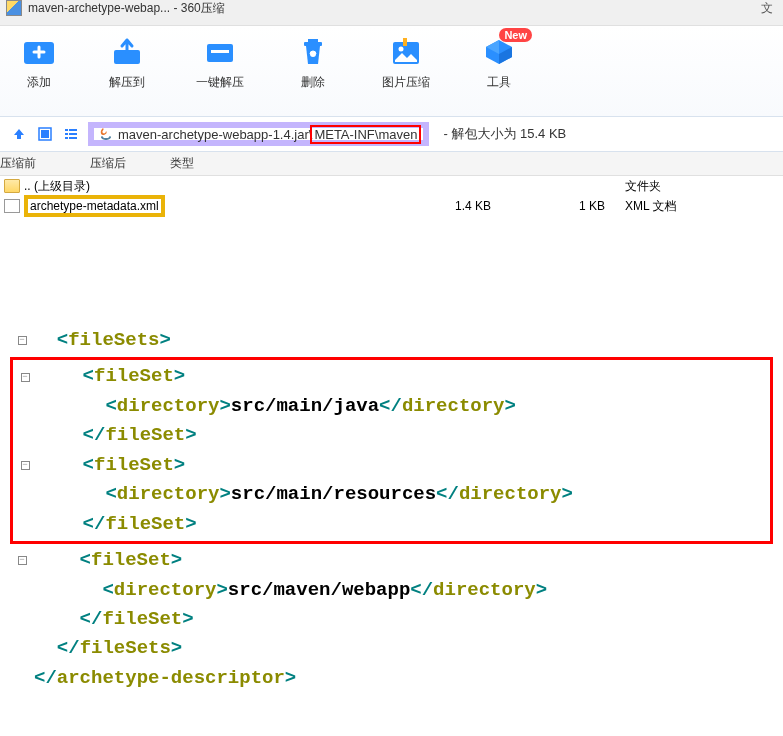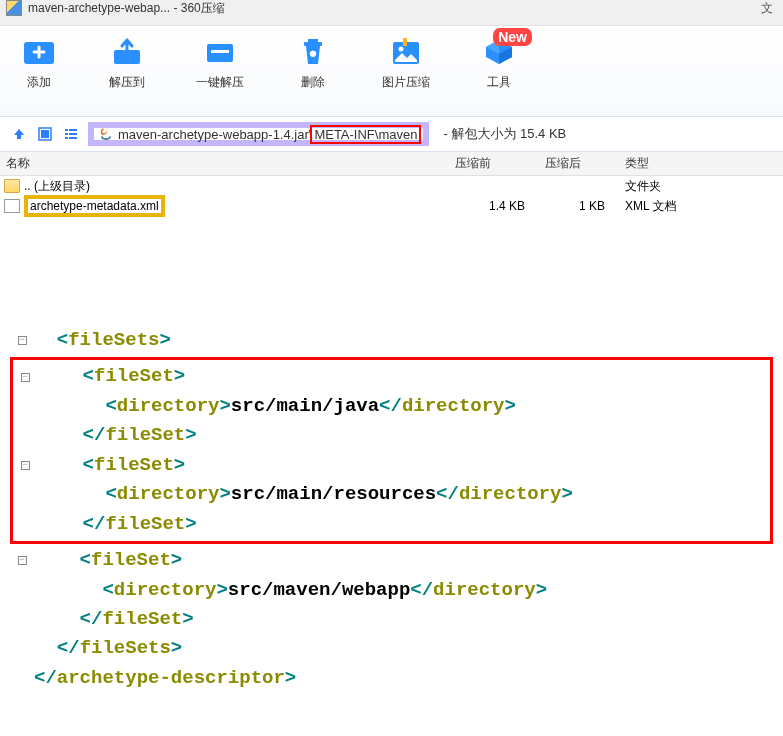--- a/index.html
+++ b/index.html
@@ -6,21 +6,21 @@
     body { font-family: "Microsoft YaHei", "SimSun", sans-serif; font-size: 12px; background: #fff; width: 783px; }
     
     .titlebar { height: 26px; background: #f0f0f0; border-bottom: 1px solid #e0e0e0; display: flex; align-items: flex-start; padding: 0 6px; gap: 6px; }
     .titlebar-icon { width: 16px; height: 16px; background: linear-gradient(135deg, #ffd966 40%, #4a90e2 40%); border: 1px solid #888; }
     .titlebar-text { color: #333; }
     
     .toolbar { height: 90px; background: linear-gradient(to bottom, #fff, #f8fafd); padding: 10px 20px 0 20px; display: flex; gap: 50px; }
     .tool-item { display: flex; flex-direction: column; align-items: center; gap: 6px; cursor: pointer; position: relative; }
     .tool-icon { width: 38px; height: 32px; display: flex; align-items: center; justify-content: center; }
     .tool-label { color: #333; font-size: 12px; }
-    .badge-new { position: absolute; top: -8px; right: -14px; background: #ff4444; color: #fff; font-size: 14px; padding: 1px 5px; border-radius: 7px; font-weight: bold; }
+    .badge-new { position: absolute; top: -8px; right: -14px; background: #ff4444; color: #fff; font-size: 11px; padding: 1px 5px; border-radius: 7px; font-weight: bold; }
     
     .navbar { height: 36px; border-top: 1px solid #d8e2ee; border-bottom: 1px solid #d8e2ee; display: flex; align-items: center; padding: 0 10px; gap: 8px; background: #fff; }
     .nav-icon { width: 18px; height: 18px; display: flex; align-items: center; justify-content: center; cursor: pointer; color: #2a7fff; }
     .path-box { flex: 0 0 auto; height: 24px; border: 6px solid #c4b5fd; display: flex; align-items: center; padding: 0 4px; background: #fff; }
     .path-icon { width: 16px; height: 16px; margin-right: 4px; }
     .path-text { font-size: 13px; color: #333; }
     .path-highlight { border: 2px solid #ff0000; padding: 0 2px; margin: 0 -2px; }
     .nav-info { margin-left: 6px; color: #333; font-size: 13px; }
     
     .list-header { height: 24px; background: #f5f5f5; border-bottom: 1px solid #e0e0e0; display: flex; align-items: center; font-size: 12px; color: #333; }
@@ -28,21 +28,21 @@
     .col-before { width: 90px; text-align: left; }
     .col-after { width: 80px; text-align: left; }
     .col-type { width: 120px; text-align: left; }
     
     .list-body { }
     .list-row { height: 20px; display: flex; align-items: center; font-size: 12px; }
     .row-icon { width: 16px; height: 14px; margin: 0 4px 0 4px; flex-shrink: 0; }
     .folder-icon { background: linear-gradient(to bottom, #ffe9a8, #ffd766); border: 1px solid #d4a940; border-radius: 1px; }
     .file-icon { background: #fff; border: 1px solid #999; position: relative; }
     .row-name { width: 431px; }
-    .row-before { width: 90px; text-align: right; padding-right: 20px; }
+    .row-before { width: 90px; text-align: left; padding-right: 20px; }
     .row-after { width: 80px; text-align: right; padding-right: 20px; }
     .row-type { width: 120px; }
     .file-highlight { border: 4px solid #eab308; display: inline-block; padding: 0 2px; }
     
     .code-area { margin-top: 110px; padding: 0 10px; font-family: Consolas, "Courier New", monospace; font-size: 19px; line-height: 1.55; font-weight: bold; }
     .code-line { display: flex; }
     .gutter { width: 24px; flex-shrink: 0; color: #999; font-size: 12px; display: flex; align-items: center; justify-content: center; font-weight: normal; }
     .gutter-box { width: 9px; height: 9px; border: 1px solid #888; display: flex; align-items: center; justify-content: center; font-size: 9px; line-height: 1; }
     .code-content { white-space: pre; }
     .tag-bracket { color: #008080; }
@@ -153,21 +153,20 @@
           <path d="M3 11c0 2 3 3 5 3s5-1 5-3c0-1-2-1-2 0 0 1-2 1-3 1s-3 0-3-1c0-1-2-1-2 0z" fill="#5382a1"></path>
         </svg>
     </div>
     <span class="path-text">maven-archetype-webapp-1.4.jar\</span>
       <span class="path-text path-highlight">META-INF\maven</span>
   </div>
   <span class="nav-info">- 解包大小为 15.4 KB</span>
 </div>
 
 <div class="list-header">
-  <div class="col-name">名称</div>
   <div class="col-before">压缩前</div>
   <div class="col-after">压缩后</div>
   <div class="col-type">类型</div>
 </div>
 
 <div class="list-body">
   <div class="list-row">
     <div class="row-icon folder-icon"></div>
     <div class="row-name">.. (上级目录)</div>
     <div class="row-before"></div>

